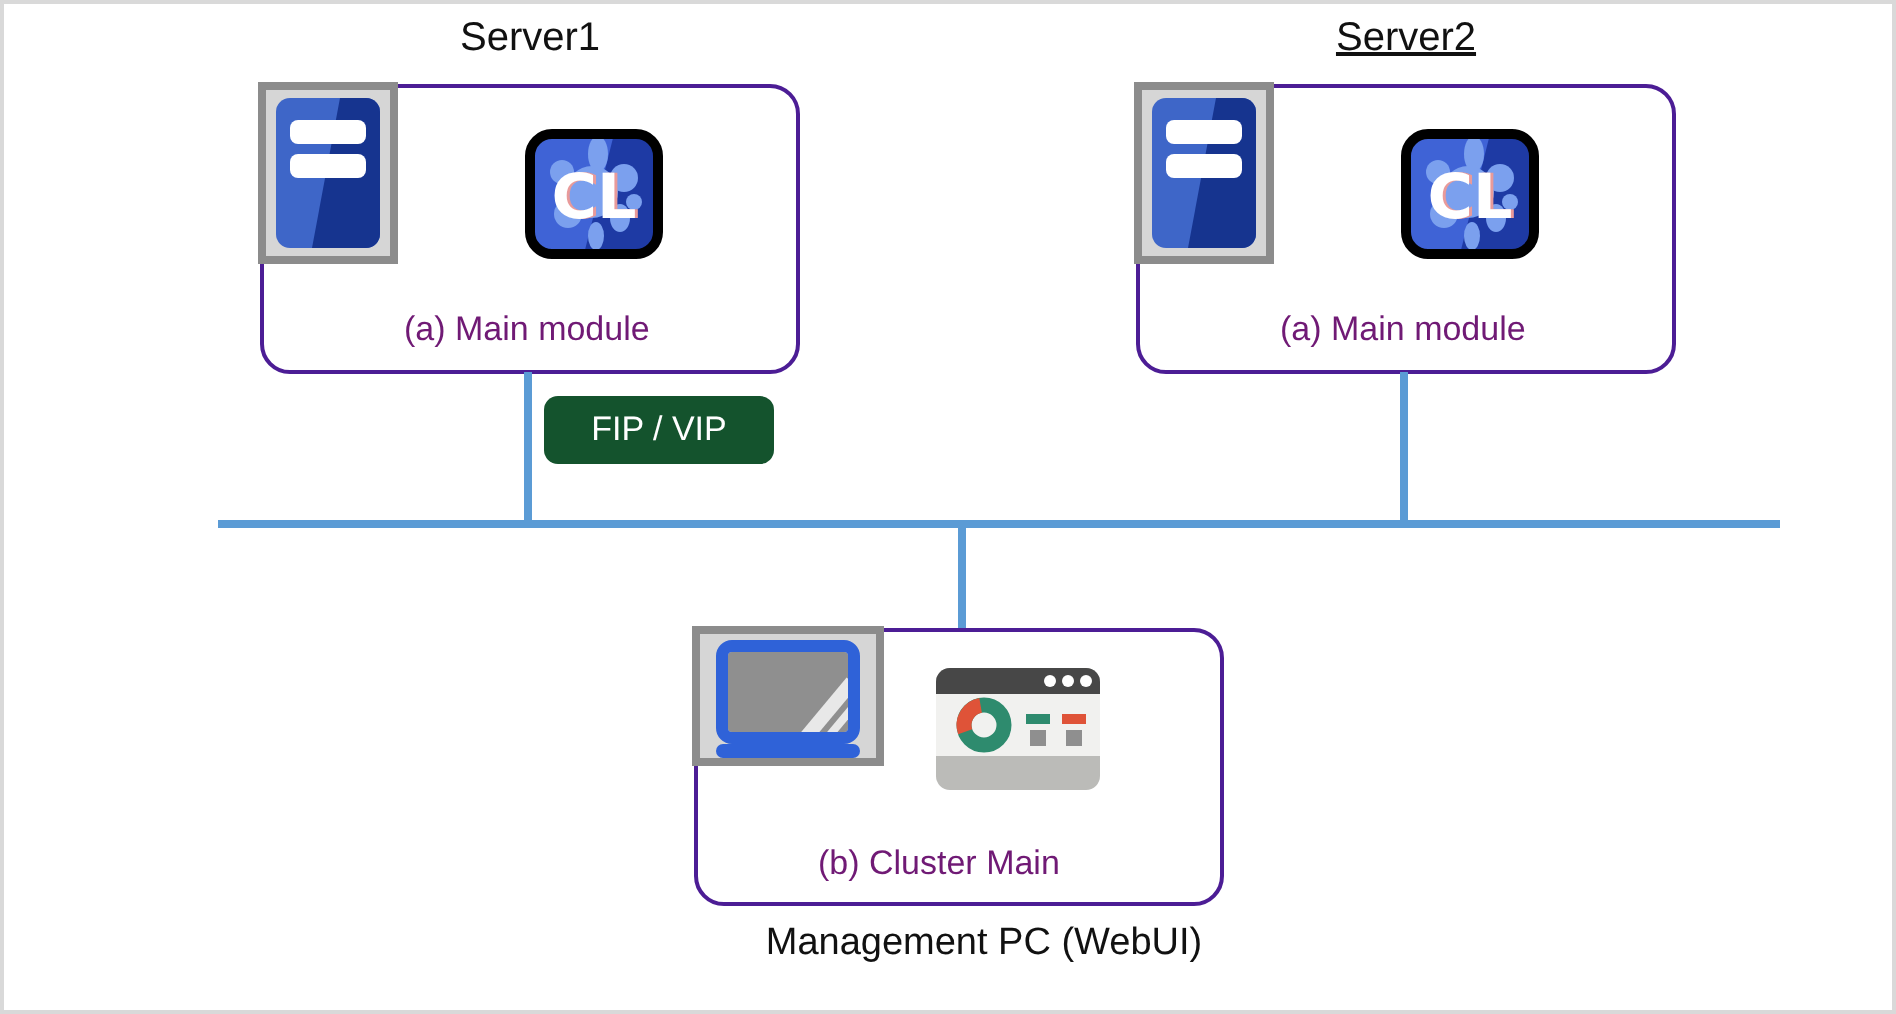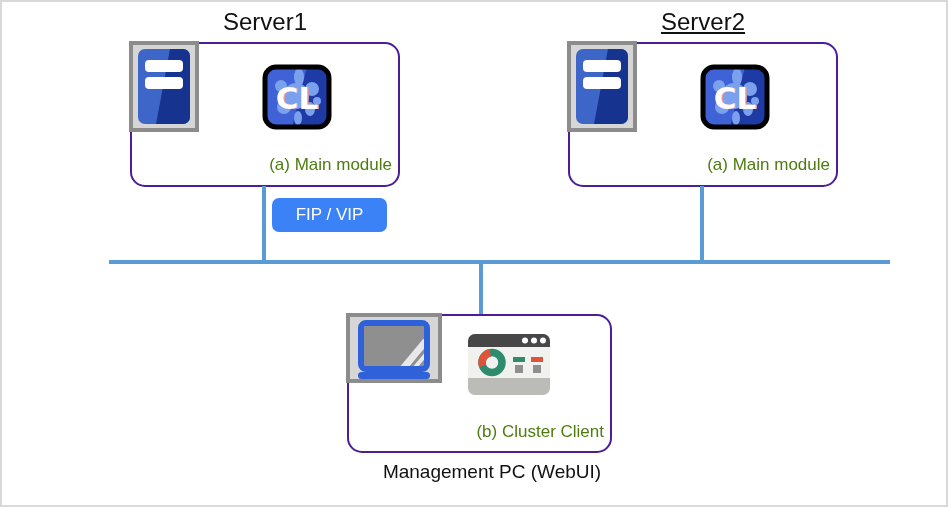--- a/index.html
+++ b/index.html
@@ -3,29 +3,29 @@
 <meta charset="utf-8">
 <style>
   * { margin:0; padding:0; box-sizing:border-box; }
   body { font-family:"Liberation Sans", sans-serif; background:#ffffff; }
   .canvas {
     position:relative; width:948px; height:507px;
     background:#ffffff; border:2px solid #d9d9d9; overflow:hidden;
     color:#111;
   }
   .abs { position:absolute; }
-  .node-title { font-size:24px; text-align:center; color:#111; }
+  .node-title { font-size:20px; text-align:center; color:#111; }
   .node-box {
     position:absolute; background:#fff;
     border:2px solid #4c1d95; border-radius:15px;
   }
-  .module-label { position:absolute; font-size:17px; text-align:right; color:#4d7c0f; }
+  .module-label { position:absolute; font-size:17px; text-align:left; color:#701a75; }
   .badge {
     position:absolute; display:flex; align-items:center; justify-content:center;
-    background:#3b82f6; color:#fff; font-size:17px; border-radius:7px;
+    background:#14532d; color:#fff; font-size:17px; border-radius:7px;
   }
   .net-line { position:absolute; background:#5b9bd5; }
   .caption { position:absolute; font-size:19px; text-align:center; color:#111; }
   .icon-svg { position:absolute; display:block; }
 </style>
 </head>
 <body>
 
 <svg width="0" height="0" style="position:absolute">
   <defs>
@@ -137,18 +137,18 @@
   <div class="net-line" style="left:107px; top:258px; width:781px; height:4px;"></div>
   <div class="net-line" style="left:477px; top:261px; width:4px; height:53px;"></div>
 
   <div class="node-box" style="left:345px; top:312px; width:265px; height:139px;">
     <svg class="icon-svg" style="left:-3px; top:-3px;" width="96" height="70" viewBox="0 0 96 70">
       <use href="#laptop-icon-def"></use>
     </svg>
     <svg class="icon-svg" style="left:119px; top:18px;" width="82" height="61" viewBox="0 0 82 61">
       <use href="#browser-icon-def"></use>
     </svg>
-    <div class="module-label" style="left:60px; right:6px; bottom:9px;">(b) Cluster Client</div>
+    <div class="module-label" style="left:60px; right:6px; bottom:9px;">(b) Cluster Main</div>
   </div>
 
   <div class="caption" style="left:345px; top:459px; width:290px;">Management PC (WebUI)</div>
 
 </div>
 
 </body></html>

